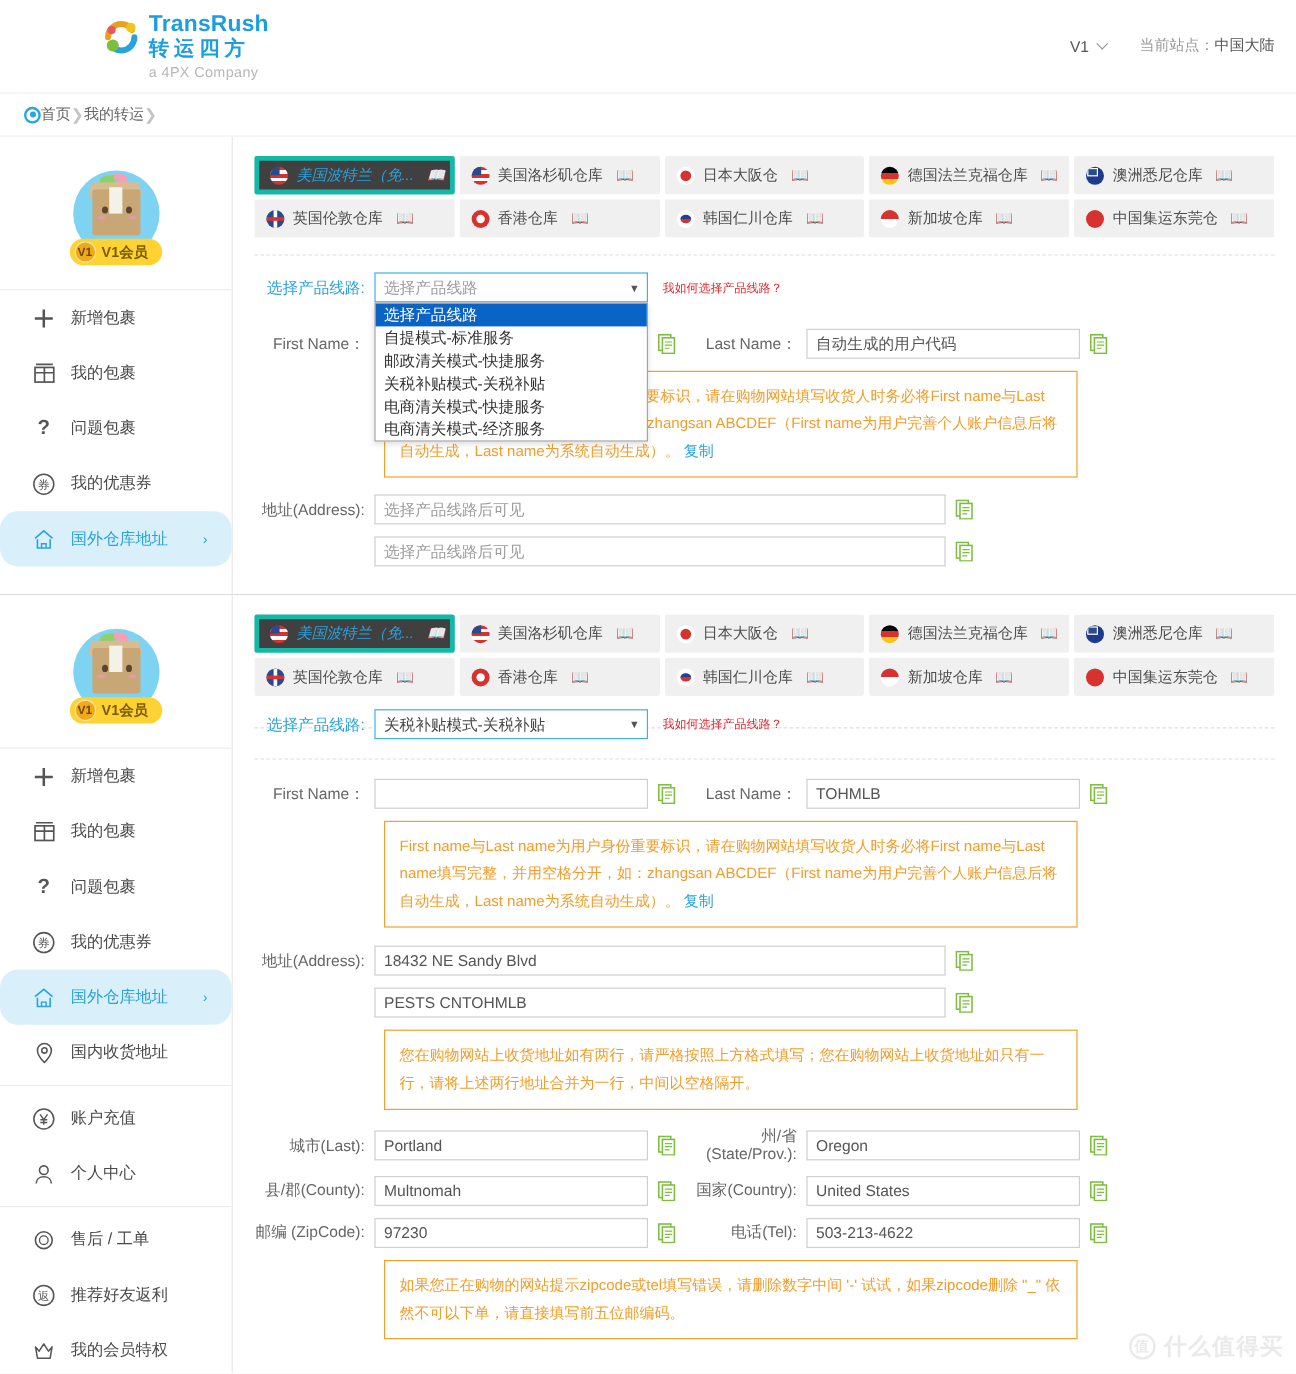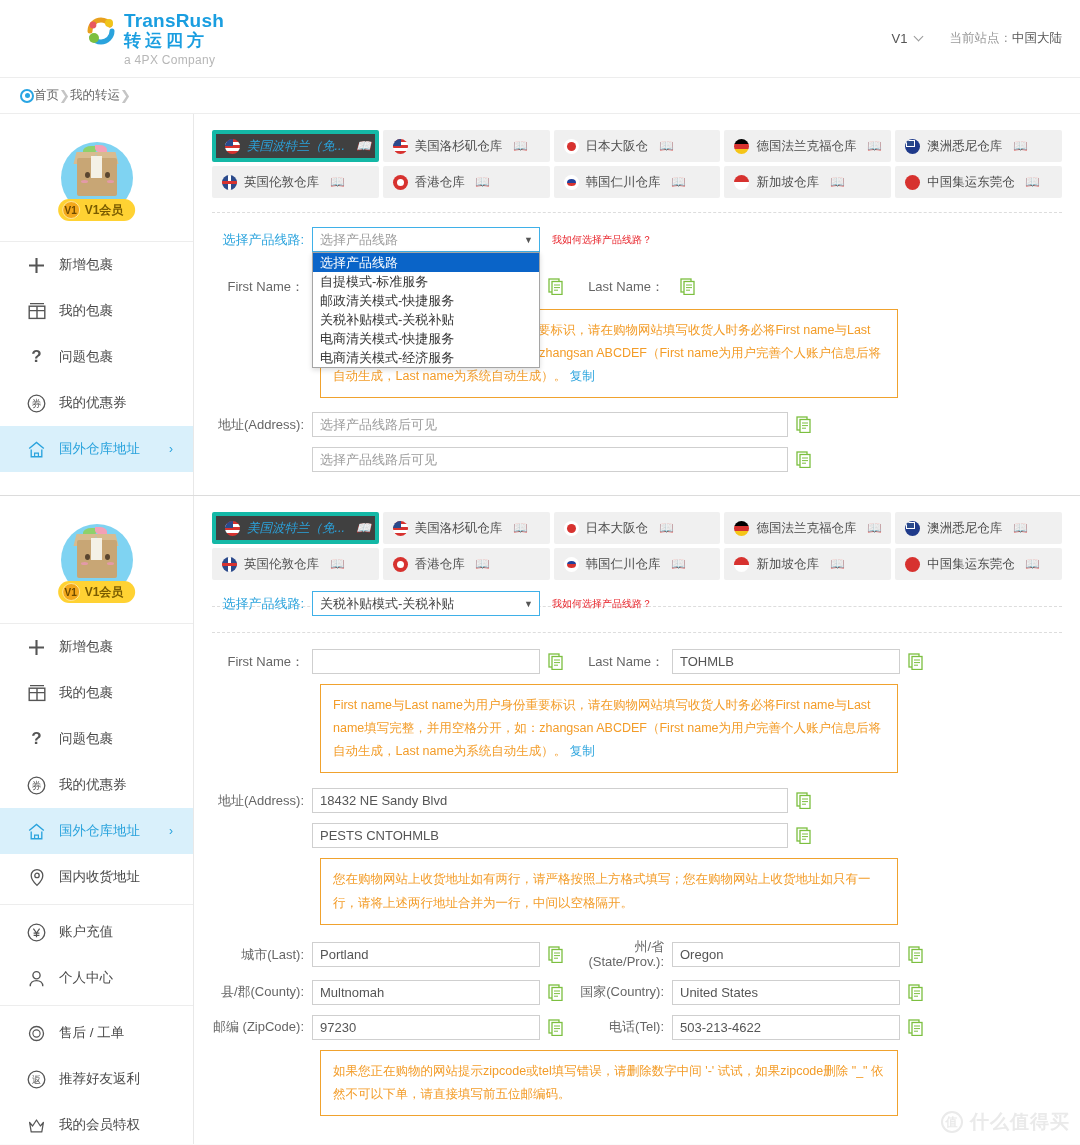--- a/index.html
+++ b/index.html
@@ -79,21 +79,21 @@
   .vip-coin{width:18px;height:18px;border-radius:50%;background:#f3a81c;color:#6d4b00;
             font-size:10px;font-weight:bold;display:flex;align-items:center;justify-content:center;
             border:1.5px solid #ffe79a;}
 
   .sb-list { padding:0; }
   .sb-item {
     height:46px; display:flex; align-items:center; gap:12px;
     padding-left:26px; color:#4a4a4a; font-size:13.5px; position:relative; cursor:pointer;
   }
   .sb-item .sb-ico { width:21px; height:21px; flex:0 0 21px; display:flex; align-items:center; justify-content:center; color:#555; }
-  .sb-item.active { background:#d9f0fb; color:#2aa3dd; }
+  .sb-item.active { background:#d9f0fb; color:#2aa3dd;border-radius:15px; }
   .sb-item.active .sb-ico { color:#2aa3dd; }
   .sb-item .sb-arrow { margin-left:auto; margin-right:20px; color:#2aa3dd; font-size:12px; }
   .sb-div { height:1px; background:#ededed; margin:4px 0; }
 
   
   .content { flex:1; padding:16px 18px 0 18px; position:relative; }
 
   
   .tabs { display:grid; grid-template-columns:repeat(5,1fr); gap:4px 4px; }
   .tab {
@@ -358,20 +358,21 @@
           <div class="lbl">First Name：</div>
           <input class="inp w-half" value="" style="">
           <span class="copy-ico">
             <svg width="16" height="17" viewBox="0 0 16 17">
                 <rect x="1" y="1" width="10" height="13" fill="none" stroke="#7cbf3f" stroke-width="1.3"></rect>
                 <rect x="4" y="3.5" width="10" height="13" fill="#fff" stroke="#7cbf3f" stroke-width="1.3"></rect>
                 <path d="M6 7h6M6 9.6h6M6 12.2h4" stroke="#7cbf3f" stroke-width="1"></path>
               </svg>
           </span>
           <div class="lbl">Last Name：</div>
+          <input class="inp w-half" value="自动生成的用户代码" style="">
           <span class="copy-ico">
             <svg width="16" height="17" viewBox="0 0 16 17">
                 <rect x="1" y="1" width="10" height="13" fill="none" stroke="#7cbf3f" stroke-width="1.3"></rect>
                 <rect x="4" y="3.5" width="10" height="13" fill="#fff" stroke="#7cbf3f" stroke-width="1.3"></rect>
                 <path d="M6 7h6M6 9.6h6M6 12.2h4" stroke="#7cbf3f" stroke-width="1"></path>
               </svg>
           </span>
         </div>
 
         <div class="notice" style="margin-bottom:14px;">

